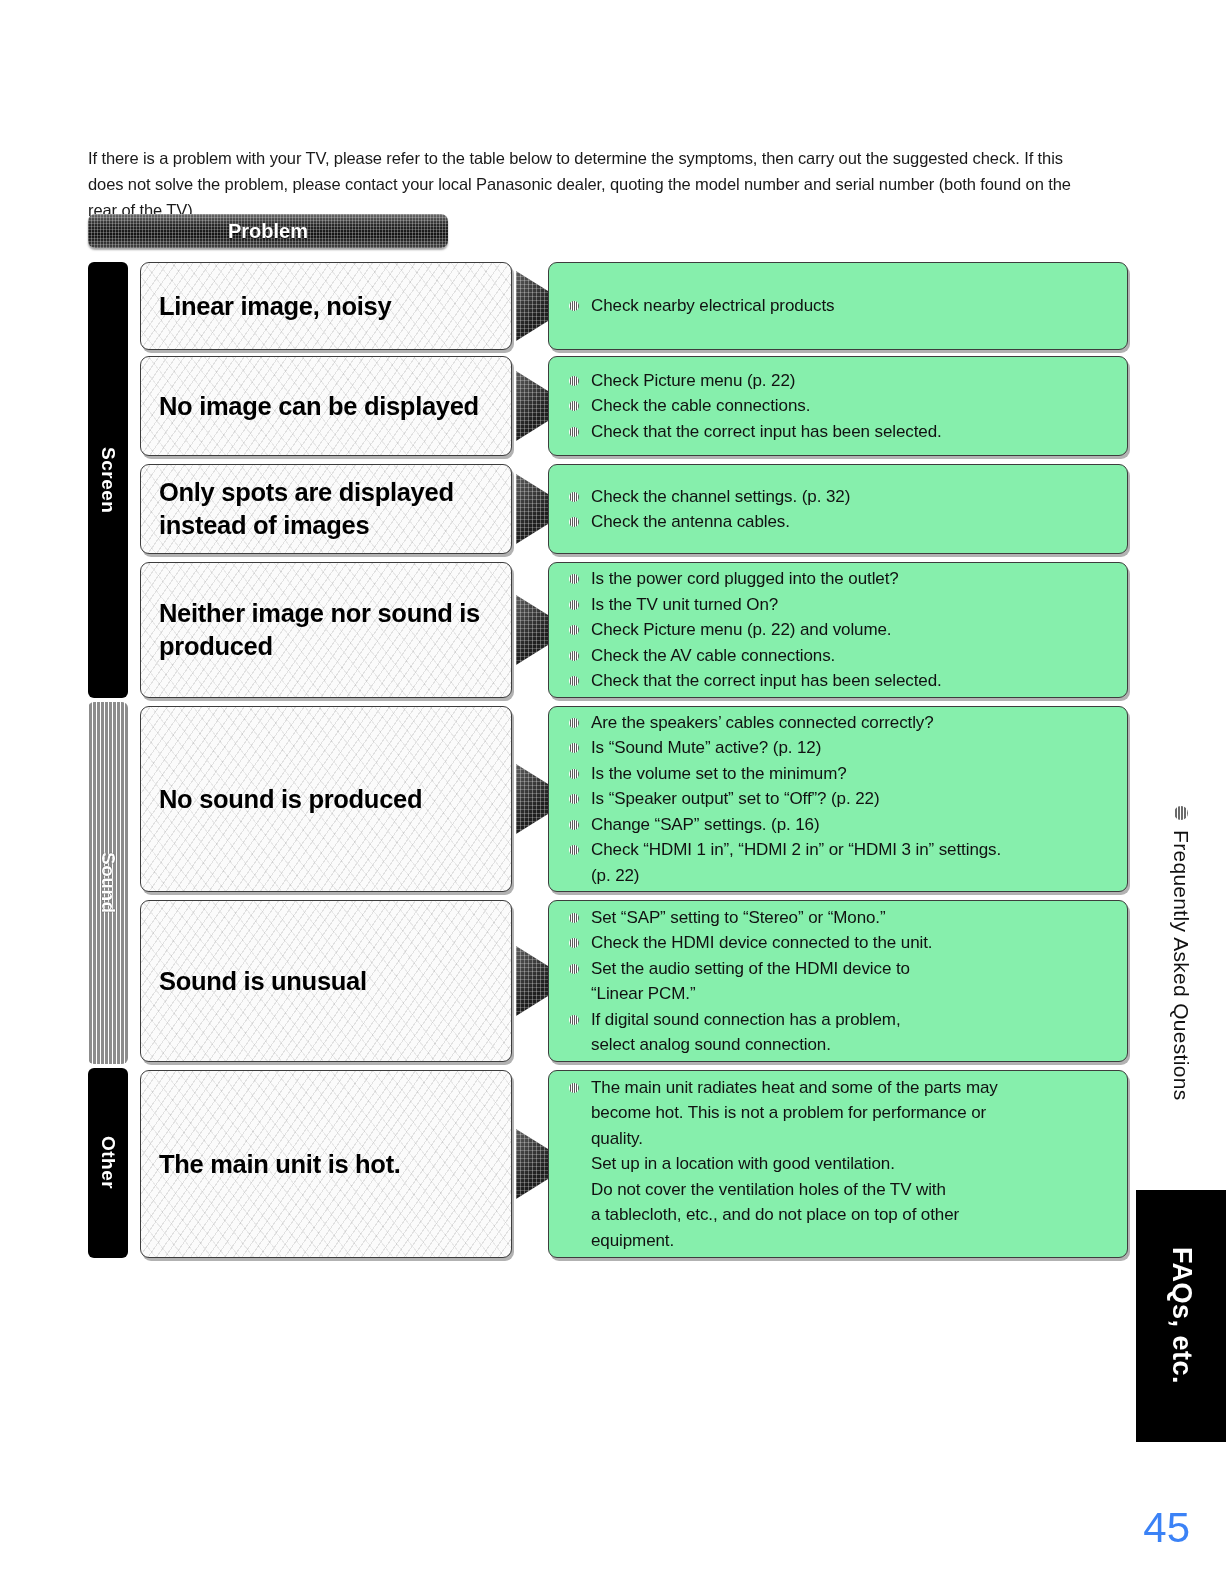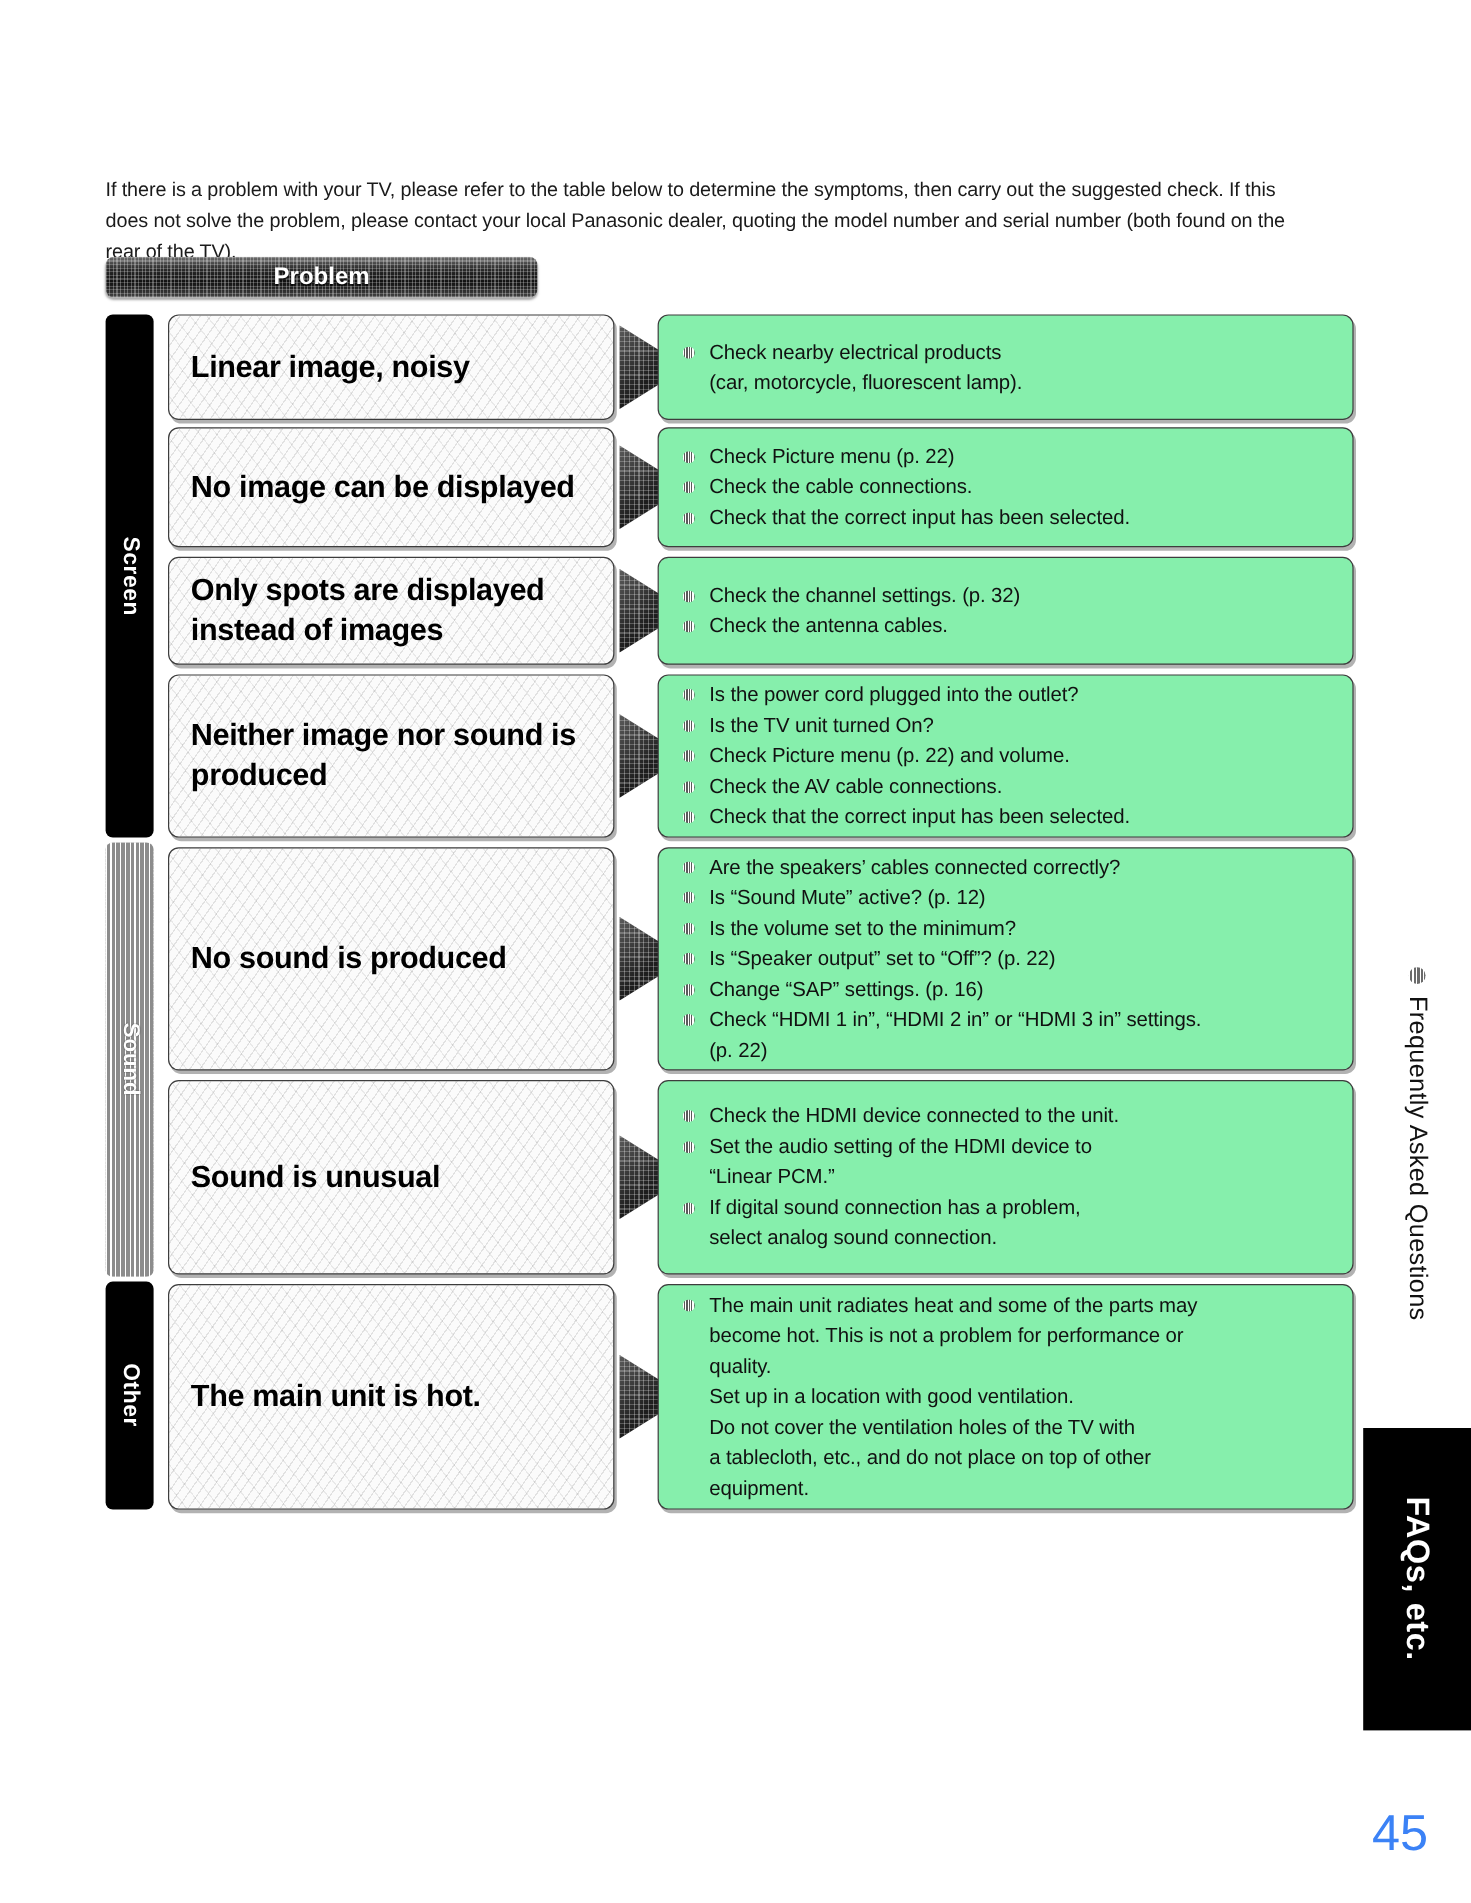--- a/index.html
+++ b/index.html
@@ -274,21 +274,21 @@
     <div id="rows-host">
         <div class="row" style="top: 2px; height: 88px;">
           <div class="prob-box">
             <div class="prob-text">Linear image, noisy</div>
           </div>
           <div class="arrow">
             <div class="tri"></div>
           </div>
           <div class="act-box">
             <ul class="act-list">
-              <li><span class="dot"></span><span>Check nearby electrical products</span><span class="cont">(car, motorcycle, fluorescent lamp).</span></li>
+              <li><span class="dot"></span><span>Check nearby electrical products</span></li>
             </ul>
           </div>
         </div>
         <div class="row" style="top: 96px; height: 100px;">
           <div class="prob-box">
             <div class="prob-text">No image can be displayed</div>
           </div>
           <div class="arrow">
             <div class="tri"></div>
           </div>
@@ -351,20 +351,21 @@
         </div>
         <div class="row" style="top: 640px; height: 162px;">
           <div class="prob-box">
             <div class="prob-text">Sound is unusual</div>
           </div>
           <div class="arrow">
             <div class="tri"></div>
           </div>
           <div class="act-box">
             <ul class="act-list">
+              <li><span class="dot"></span><span>Set “SAP” setting to “Stereo” or “Mono.”</span></li>
               <li><span class="dot"></span><span>Check the HDMI device connected to the unit.</span></li>
               <li><span class="dot"></span><span>Set the audio setting of the HDMI device to</span><span class="cont">“Linear PCM.”</span></li>
               <li><span class="dot"></span><span>If digital sound connection has a problem,</span><span class="cont">select analog sound connection.</span></li>
             </ul>
           </div>
         </div>
         <div class="row" style="top: 810px; height: 188px;">
           <div class="prob-box">
             <div class="prob-text">The main unit is hot.</div>
           </div>

